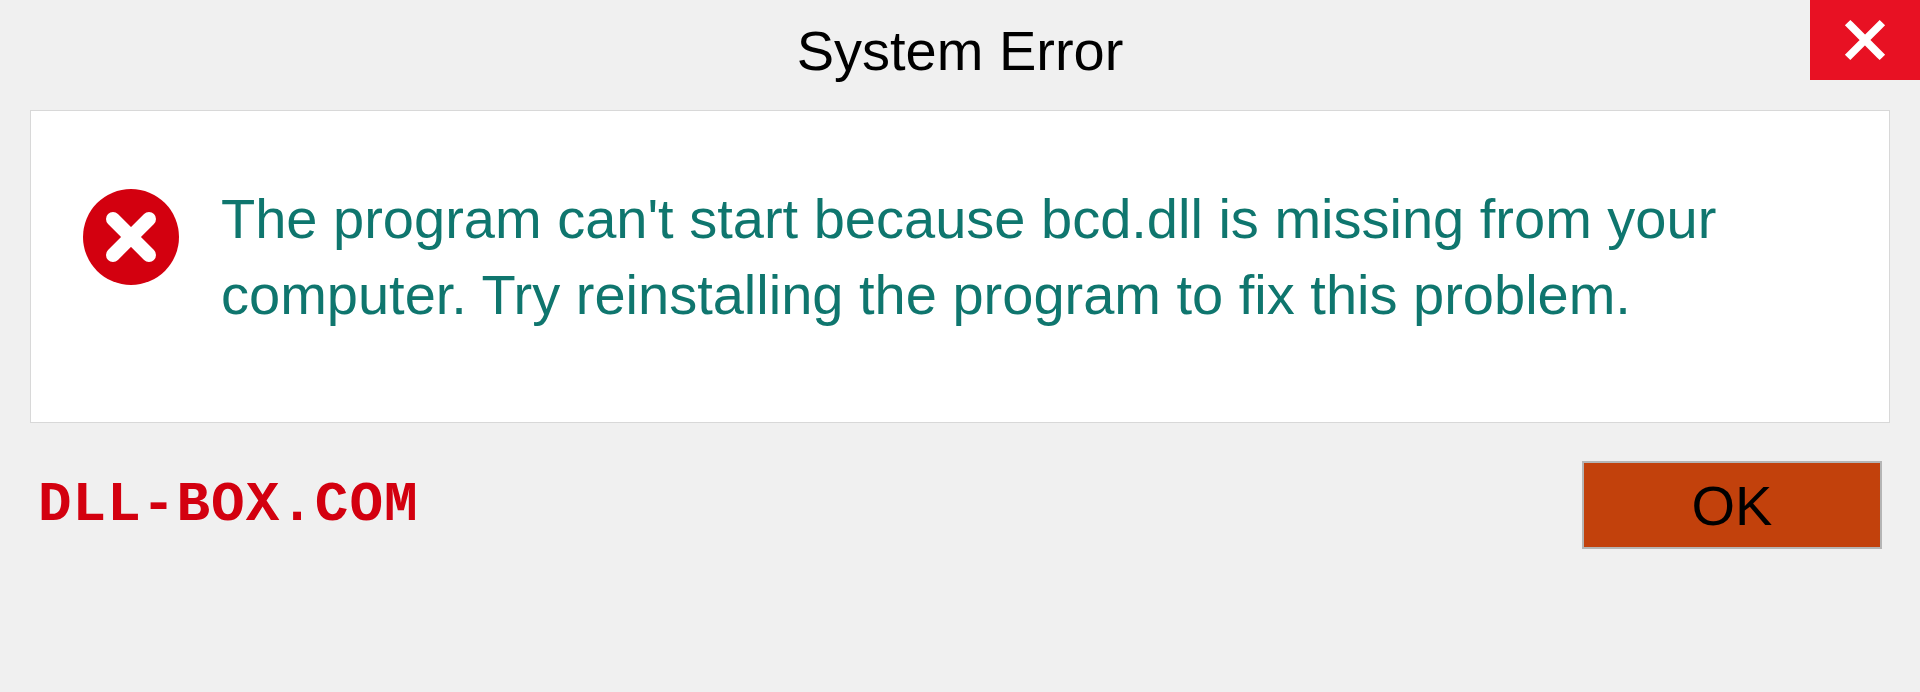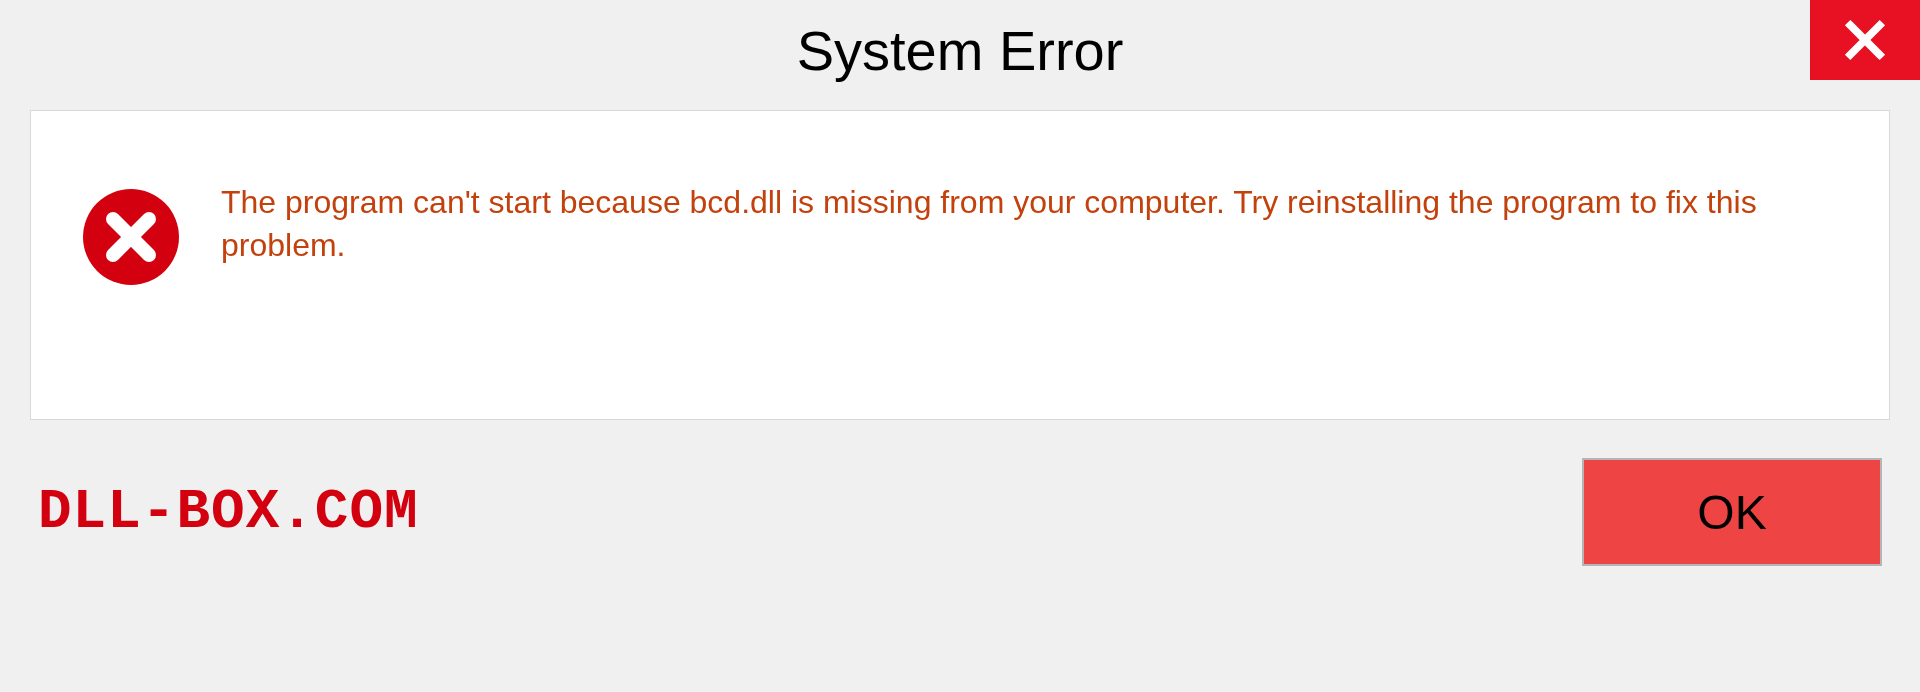--- a/index.html
+++ b/index.html
@@ -58,46 +58,46 @@
       flex-shrink: 0;
       width: 100px;
       height: 100px;
       margin-top: 6px;
     }
     .error-icon svg {
       width: 100%;
       height: 100%;
     }
     .message {
-      font-size: 32px;
+      font-size: 56px;
       line-height: 1.35;
-      color: #c2410c;
+      color: #0f766e;
       font-weight: 400;
       max-width: 1550px;
     }
     .footer {
       margin: 0 30px;
       display: flex;
       align-items: center;
       justify-content: space-between;
       padding: 38px 8px 0 8px;
     }
     .watermark {
       font-size: 56px;
       font-weight: 800;
       color: #d3000f;
       letter-spacing: 1px;
       font-family: Liberation Mono, monospace;
     }
     .ok-btn {
       width: 300px;
-      height: 108px;
-      background: #ef4444;
+      height: 88px;
+      background: #c2410c;
       border: 2px solid #b5b5b5;
-      font-size: 48px;
+      font-size: 56px;
       color: #000;
       display: flex;
       align-items: center;
       justify-content: center;
       cursor: pointer;
       font-family: "Segoe UI", Tahoma, Arial, sans-serif;
     }
   </style>
 </head>
 <body>

